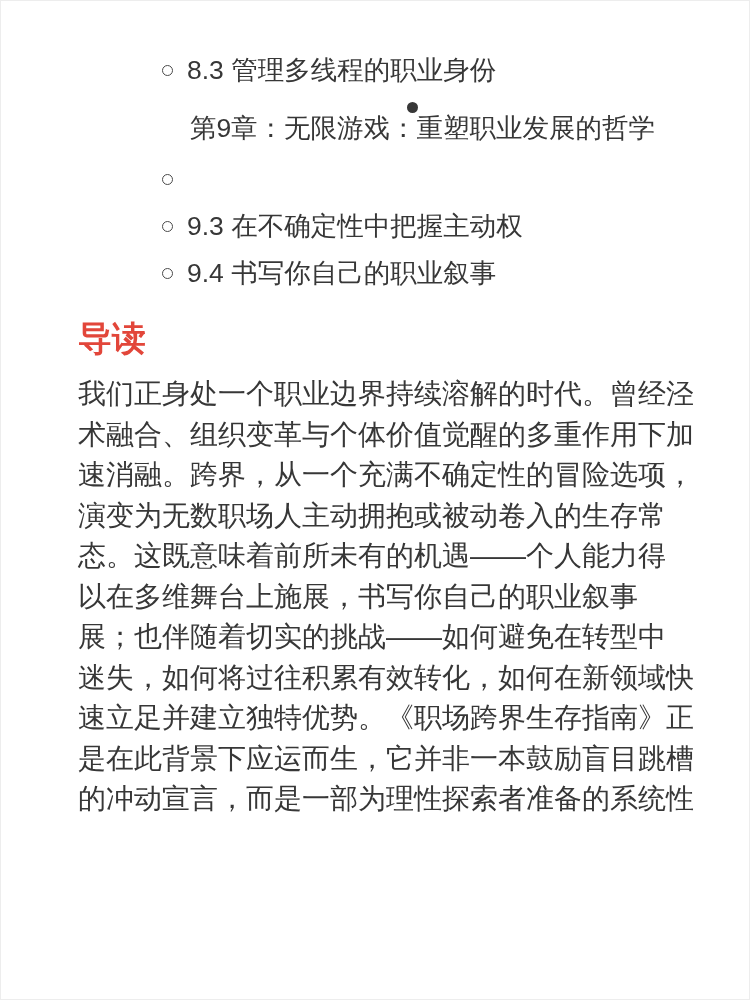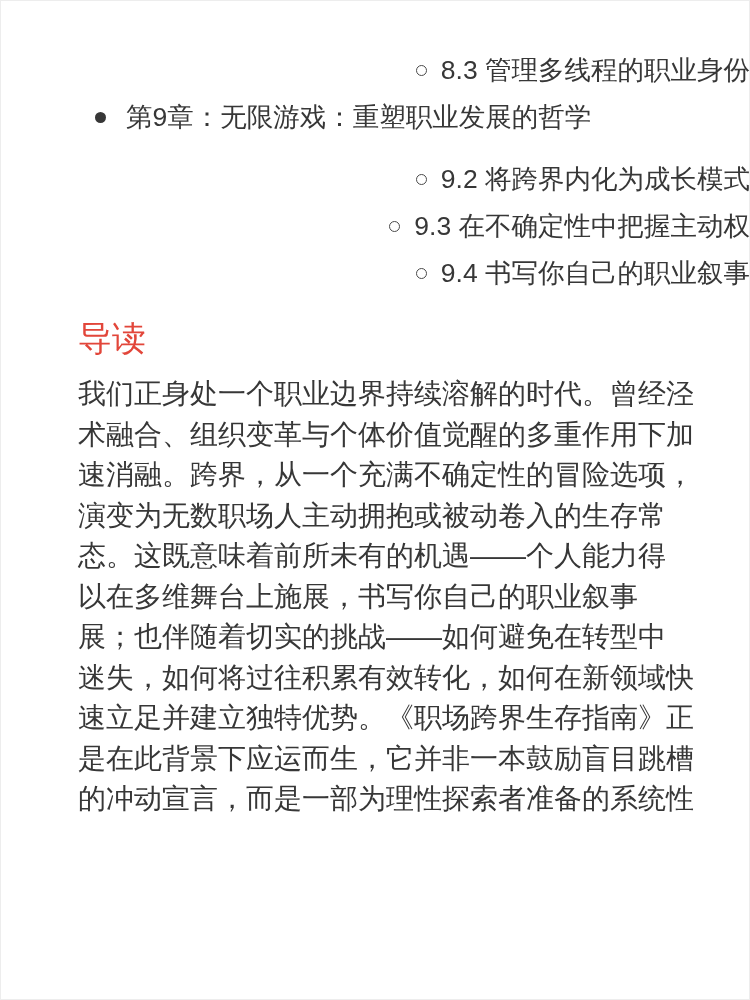--- a/index.html
+++ b/index.html
@@ -17,31 +17,31 @@
   .toc { padding-top: 55px; }
   .toc-row {
     display: flex;
     align-items: center;
     height: 30px;
     margin-bottom: 17px;
     font-size: 26.5px;
     line-height: 30px;
     white-space: nowrap;
   }
-  .toc-row.l1 { padding-left: 95px; margin-top: 6px; margin-bottom: 32px; }
-  .toc-row.l2 { padding-left: 162px; justify-content: flex-end; }
+  .toc-row.l1 { padding-left: 95px; margin-top: 6px; margin-bottom: 32px; flex-direction: column; }
+  .toc-row.l2 { padding-left: 162px; }
   .bullet { flex: 0 0 auto; border-radius: 50%; }
   .bullet.disc   { width: 11px; height: 11px; background: #373737; margin-right: 20px; }
   .bullet.hollow { width: 11px; height: 11px; border: 1.5px solid #4a4a4a; box-sizing: border-box; background: transparent; margin-right: 14px; }
   .section-heading {
     margin: 30px 0 0 0;
     padding: 0 78px;
     font-size: 34px;
     line-height: 40px;
-    font-weight: 400;
+    font-weight: 700;
     color: #e2463a;
   }
   .body-text {
     padding: 0 78px;
     margin-top: 16px;
     font-size: 28px;
     line-height: 40.5px;
   }
   .body-text .line { white-space: nowrap; }
   .page-footer {
@@ -64,21 +64,20 @@
     <div class="toc-row l2">
       <span class="bullet hollow"></span>
       <span>8.3 管理多线程的职业身份</span>
     </div>
     <div class="toc-row l1">
       <span class="bullet disc"></span>
       <span>第9章：无限游戏：重塑职业发展的哲学</span>
     </div>
     <div class="toc-row l2">
       <span class="bullet hollow"></span>
-      <span>9.2 将跨界内化为成长模式</span>
     </div>
     <div class="toc-row l2">
       <span class="bullet hollow"></span>
       <span>9.3 在不确定性中把握主动权</span>
     </div>
     <div class="toc-row l2">
       <span class="bullet hollow"></span>
       <span>9.4 书写你自己的职业叙事</span>
     </div>
   </div>

